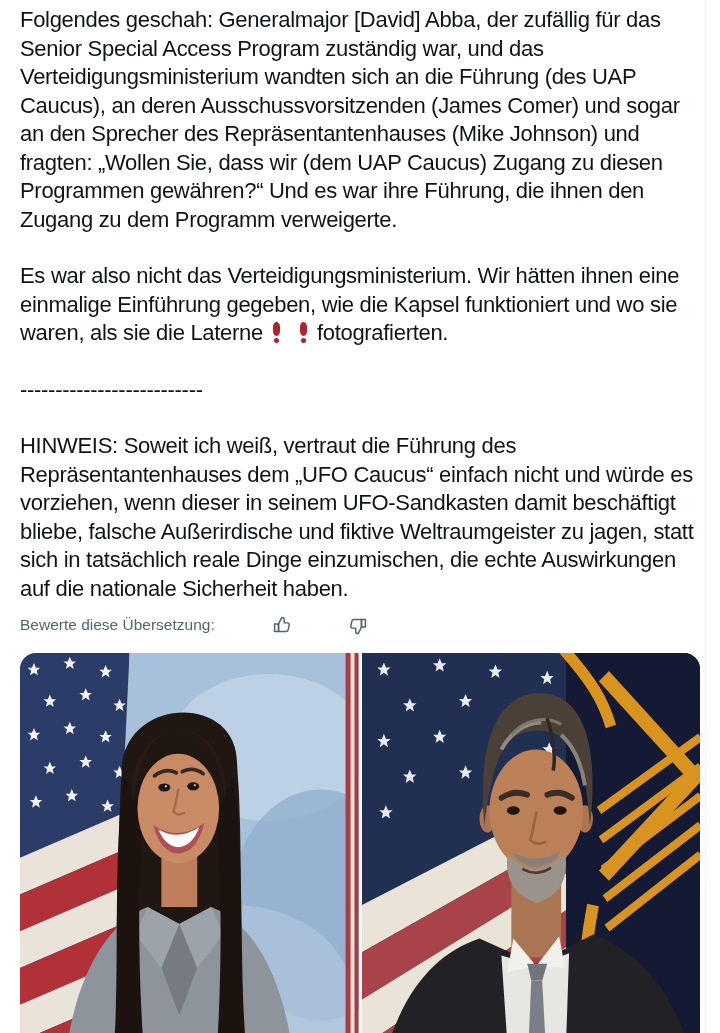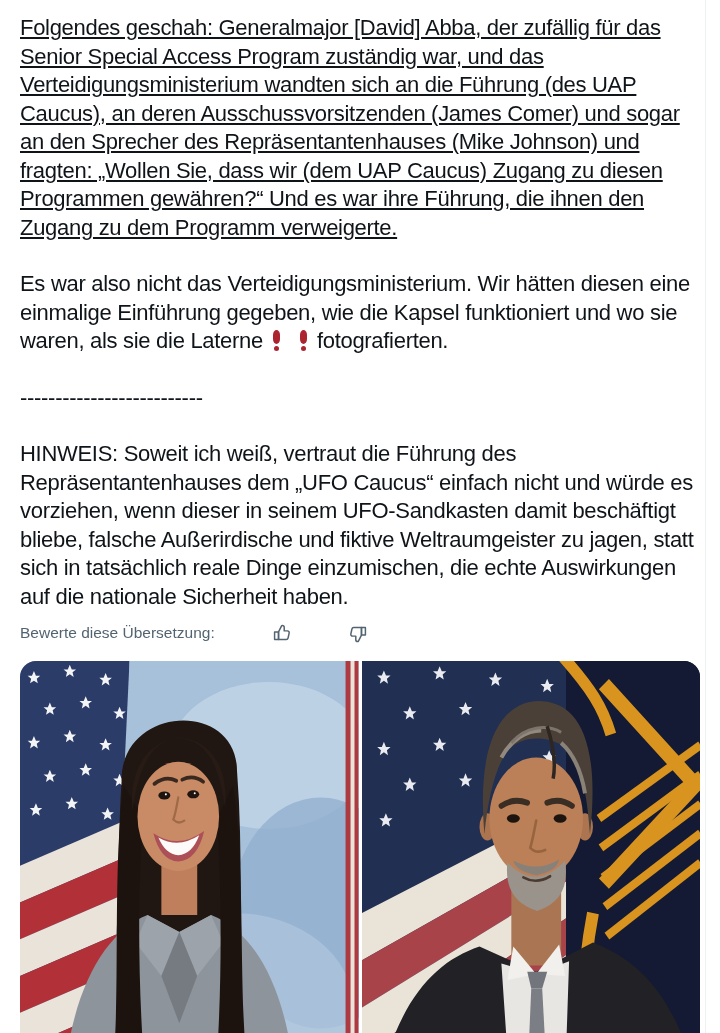--- a/index.html
+++ b/index.html
@@ -23,21 +23,21 @@
   }
   .post-text p {
     margin: 28px 0 0 0;
     width: 678px;
     color: #0f1419;
     font-size: 22px;
     line-height: 28.5px;
     letter-spacing: -0.3px;
     font-weight: 400;
   }
-  .post-text p:first-child { margin-top: 8px; text-decoration: underline; }
+  .post-text p:first-child { margin-top: 0; }
 
   
   .excl {
     display: inline-block;
     position: relative;
     width: 9px;
     height: 21px;
     margin: 0 9px;
     vertical-align: -3px;
   }
@@ -95,21 +95,21 @@
   .photo-pane svg { width: 100%; height: 100%; display: block; }
 </style>
 </head>
 <body>
 
 <div class="page">
   <div class="post-text">
 
     <p>Folgendes geschah: Generalmajor [David] Abba, der zufällig für das Senior Special Access Program zuständig war, und das Verteidigungsministerium wandten sich an die Führung (des UAP Caucus), an deren Ausschussvorsitzenden (James Comer) und sogar an den Sprecher des Repräsentantenhauses (Mike Johnson) und fragten: „Wollen Sie, dass wir (dem UAP Caucus) Zugang zu diesen Programmen gewähren?“ Und es war ihre Führung, die ihnen den Zugang zu dem Programm verweigerte.</p>
 
-    <p><span>Es war also nicht das Verteidigungsministerium. Wir hätten diesen eine einmalige Einführung gegeben, wie die Kapsel funktioniert und wo sie waren, als sie die Laterne</span><span class="excl"><span class="bar"></span><span class="dot"></span></span><span class="excl"><span class="bar"></span><span class="dot"></span></span><span>fotografierten.</span></p>
+    <p><span>Es war also nicht das Verteidigungsministerium. Wir hätten ihnen eine einmalige Einführung gegeben, wie die Kapsel funktioniert und wo sie waren, als sie die Laterne</span><span class="excl"><span class="bar"></span><span class="dot"></span></span><span class="excl"><span class="bar"></span><span class="dot"></span></span><span>fotografierten.</span></p>
 
 
     <p>--------------------------</p>
 
     <p>HINWEIS: Soweit ich weiß, vertraut die Führung des Repräsentantenhauses dem „UFO Caucus“ einfach nicht und würde es vorziehen, wenn dieser in seinem UFO-Sandkasten damit beschäftigt bliebe, falsche Außerirdische und fiktive Weltraumgeister zu jagen, statt sich in tatsächlich reale Dinge einzumischen, die echte Auswirkungen auf die nationale Sicherheit haben.</p>
   </div>
 
   <div class="rating">
     <span class="rating-label">Bewerte diese Übersetzung:</span>
     <button class="icon-btn">

